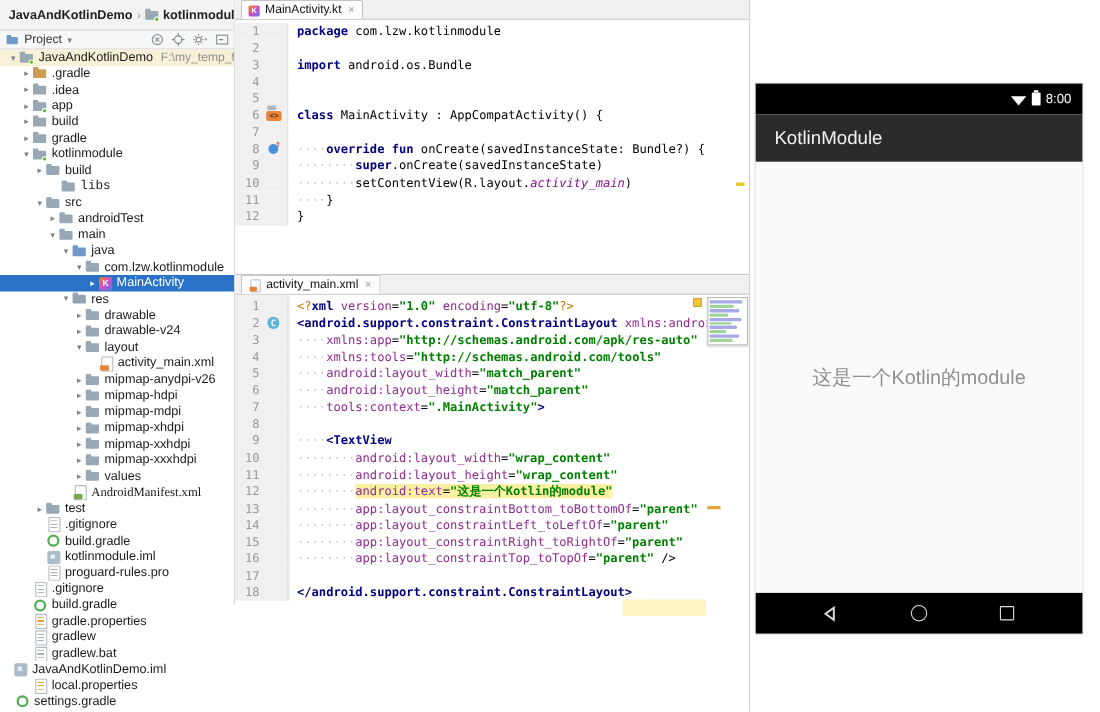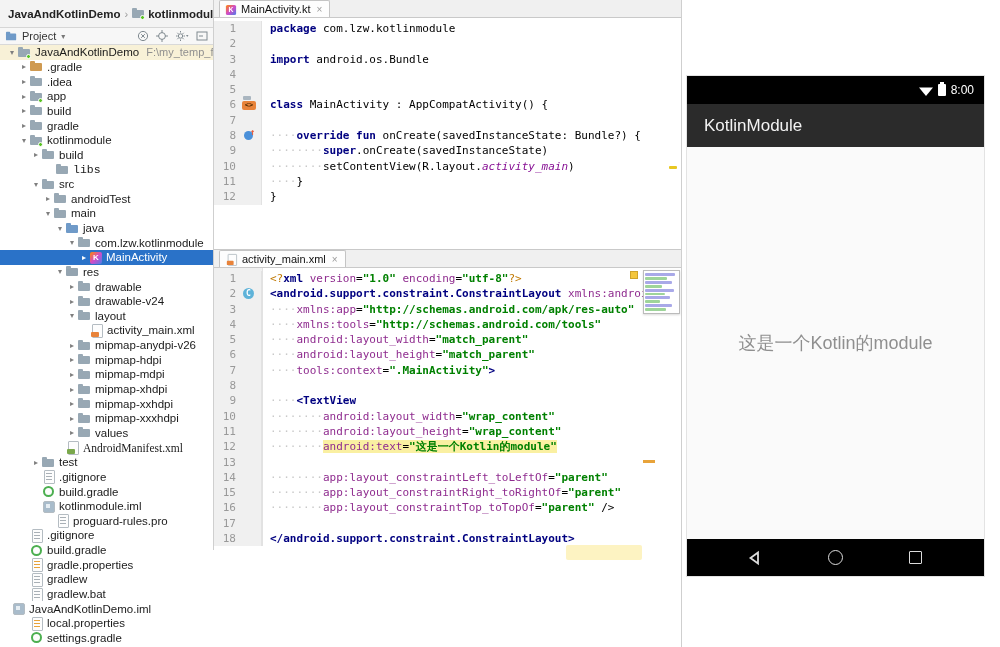--- a/index.html
+++ b/index.html
@@ -313,21 +313,21 @@
         <div class="trow" style="padding-left: 30px;">
           <span class="tarrow"></span>
           <span class="ic gradle-file file-body"></span>
           <span class="tlabel">build.gradle</span>
         </div>
         <div class="trow" style="padding-left: 30px;">
           <span class="tarrow"></span>
           <span class="ic iml-file file-body"></span>
           <span class="tlabel">kotlinmodule.iml</span>
         </div>
-        <div class="trow" style="padding-left: 44px;">
+        <div class="trow" style="padding-left: 30px;">
           <span class="tarrow"></span>
           <span class="ic text-file file-body"></span>
           <span class="tlabel">proguard-rules.pro</span>
         </div>
         <div class="trow" style="padding-left: 18px;">
           <span class="tarrow"></span>
           <span class="ic text-file file-body"></span>
           <span class="tlabel">.gitignore</span>
         </div>
         <div class="trow" style="padding-left: 18px;">
@@ -353,21 +353,21 @@
         <div class="trow" style="">
           <span class="tarrow"></span>
           <span class="ic iml-file file-body"></span>
           <span class="tlabel">JavaAndKotlinDemo.iml</span>
         </div>
         <div class="trow" style="padding-left: 18px;">
           <span class="tarrow"></span>
           <span class="ic prop-file file-body"></span>
           <span class="tlabel">local.properties</span>
         </div>
-        <div class="trow" style="padding-left: 18px;">
+        <div class="trow" style="padding-left: 2px;">
           <span class="tarrow"></span>
           <span class="ic gradle-file file-body"></span>
           <span class="tlabel">settings.gradle</span>
         </div>
         <div class="trow" style="padding-left: 6px;">
           <span class="ic library"></span>
           <span class="tlabel">External Libraries</span>
         </div>
       </div>
   </div>
@@ -517,20 +517,21 @@
               <span class="ltext"><span class="tk-ws">········</span><span class="tk-attr">android:layout_height</span><span class="tk-pl">=</span><span class="tk-str">"wrap_content"</span></span>
             </div>
             <div class="cline">
               <span class="lnum">12</span>
               <span class="gbadge"></span>
               <span class="ltext"><span class="tk-ws">········</span><span class="hlseg"><span class="tk-attr">android:text</span><span class="tk-pl">=</span><span class="tk-str">"这是一个Kotlin的module"</span></span></span>
             </div>
             <div class="cline">
               <span class="lnum">13</span>
               <span class="gbadge"></span>
+              <span class="ltext"><span class="tk-ws">········</span><span class="tk-attr">app:layout_constraintBottom_toBottomOf</span><span class="tk-pl">=</span><span class="tk-str">"parent"</span></span>
             </div>
             <div class="cline">
               <span class="lnum">14</span>
               <span class="gbadge"></span>
               <span class="ltext"><span class="tk-ws">········</span><span class="tk-attr">app:layout_constraintLeft_toLeftOf</span><span class="tk-pl">=</span><span class="tk-str">"parent"</span></span>
             </div>
             <div class="cline">
               <span class="lnum">15</span>
               <span class="gbadge"></span>
               <span class="ltext"><span class="tk-ws">········</span><span class="tk-attr">app:layout_constraintRight_toRightOf</span><span class="tk-pl">=</span><span class="tk-str">"parent"</span></span>

